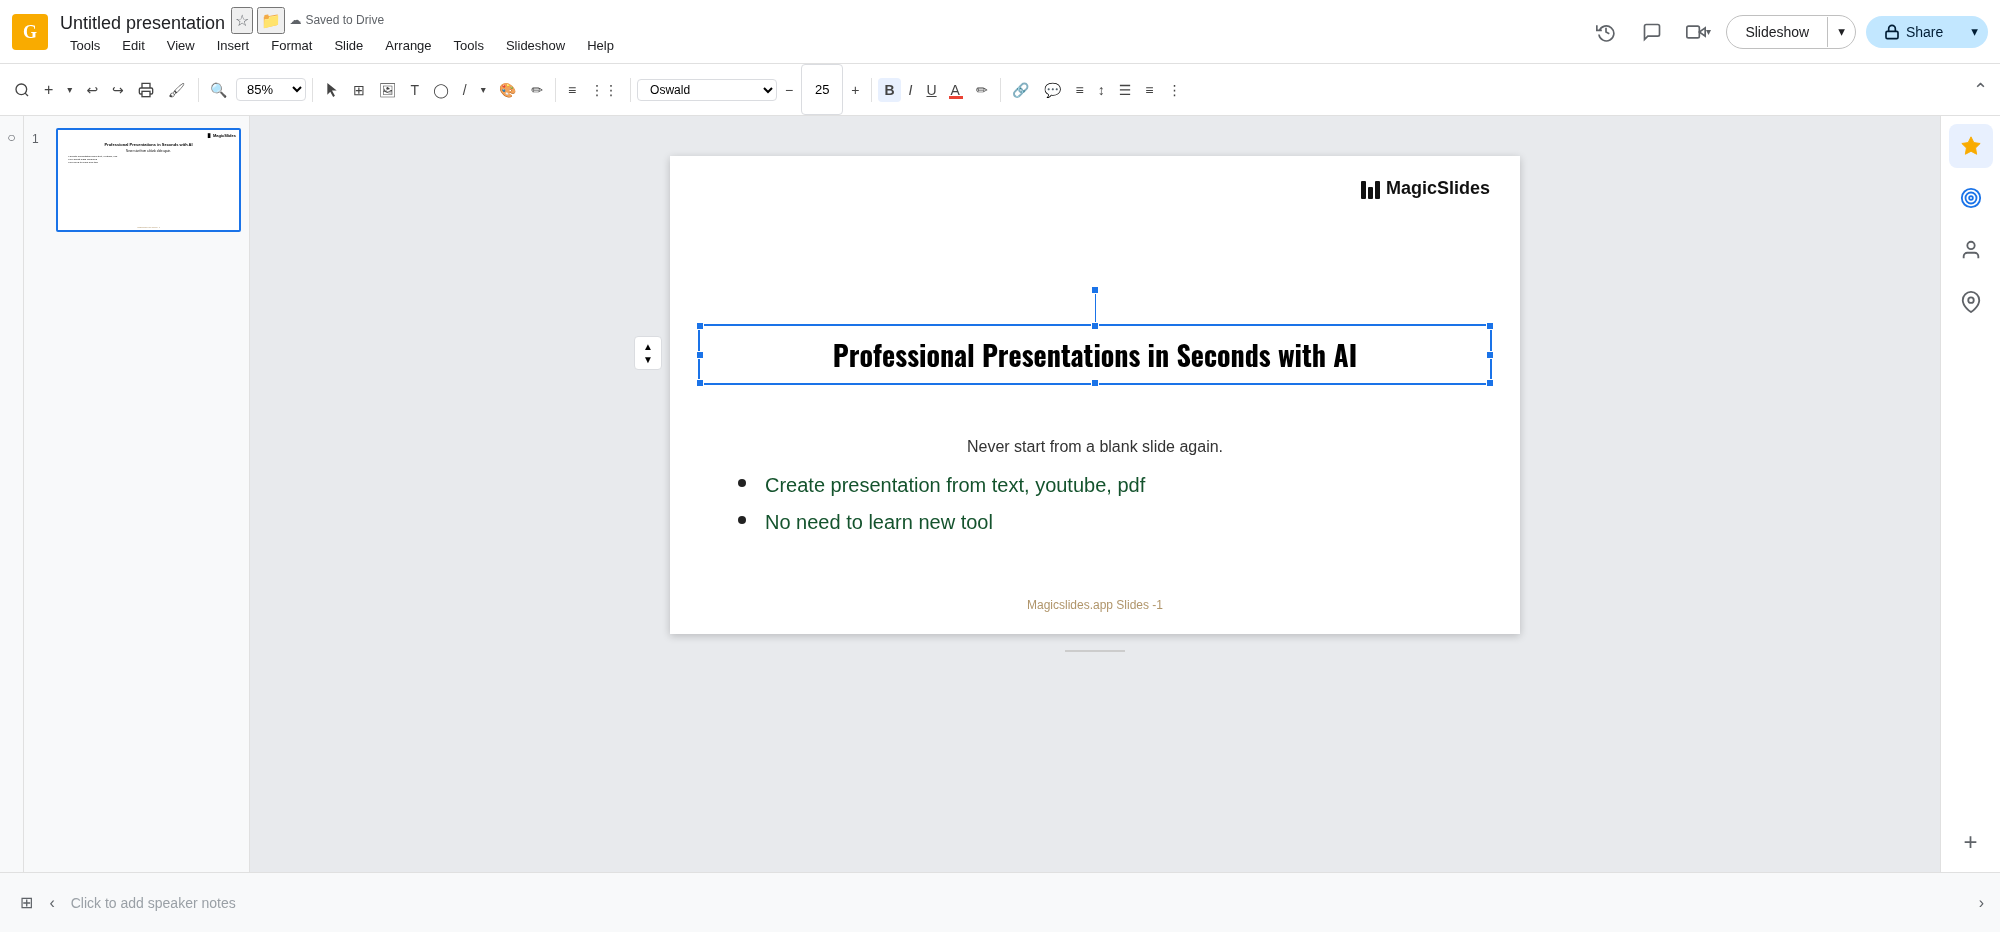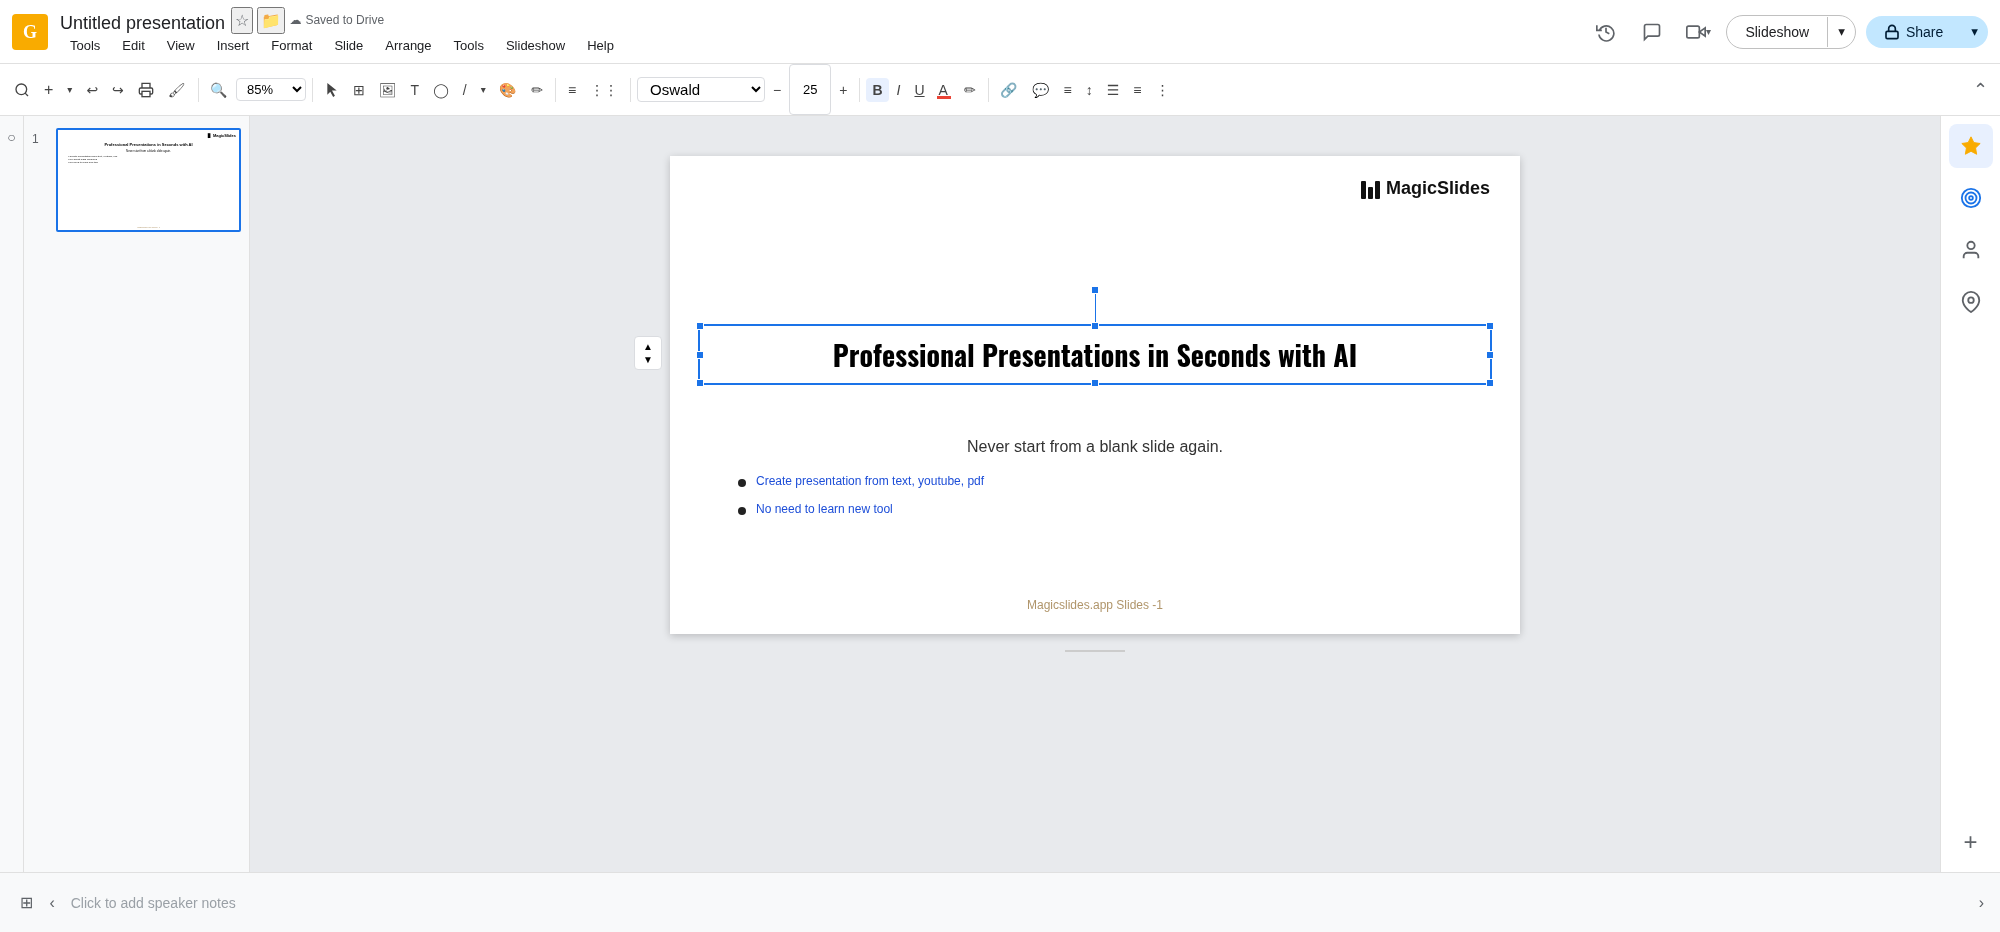--- a/index.html
+++ b/index.html
@@ -50,21 +50,21 @@
       display: flex;
       align-items: center;
       padding: 0 8px;
       gap: 2px;
       border-bottom: 1px solid #e0e0e0;
       flex-shrink: 0;
     }
     .tb-btn { border: none; background: transparent; cursor: pointer; padding: 4px 6px; border-radius: 4px; color: #444; font-size: 14px; display: flex; align-items: center; gap: 2px; }
     .tb-divider { width: 1px; height: 24px; background: #e0e0e0; margin: 0 4px; }
     .zoom-select { border: 1px solid #dadce0; border-radius: 4px; padding: 2px 6px; font-size: 13px; background: white; cursor: pointer; width: 70px; }
-    .font-select { border: 1px solid #dadce0; border-radius: 4px; padding: 2px 8px; font-size: 15px; background: white; cursor: pointer; width: 128px; }
+    .font-select { border: 1px solid #dadce0; border-radius: 4px; padding: 2px 8px; font-size: 12px; background: white; cursor: pointer; width: 140px; }
     .font-size-input { border: 1px solid #dadce0; border-radius: 4px; padding: 17px 6px; font-size: 13px; background: white; width: 42px; text-align: center; }
     .tb-btn-active { background: #e8f0fe; }
     .text-color-btn { position: relative; }
     .text-color-indicator { width: 14px; height: 3px; background: #ea4335; position: absolute; bottom: 3px; left: 50%; transform: translateX(-50%); }
     .tb-collapse-btn { margin-left: auto; border: none; background: transparent; cursor: pointer; color: #5f6368; font-size: 18px; padding: 4px; }
 
     
     #main-area { display: flex; flex: 1; overflow: hidden; }
 
     
@@ -210,26 +210,26 @@
       font-size: 16px;
       color: #333;
       text-align: center;
       margin-bottom: 18px;
     }
     .slide-bullets {
       list-style: none;
       padding-left: 40px;
     }
     .slide-bullets li {
-      font-size: 12px;
-      color: #1d4ed8;
+      font-size: 20px;
+      color: #14532d;
       margin-bottom: 14px;
       display: flex;
       align-items: flex-start;
-      gap: 10px;
+      gap: 19px;
     }
     .bullet-dot {
       width: 8px; height: 8px;
       background: #222;
       border-radius: 50%;
       flex-shrink: 0;
       margin-top: 5px;
     }
 
     .slide-footer {

